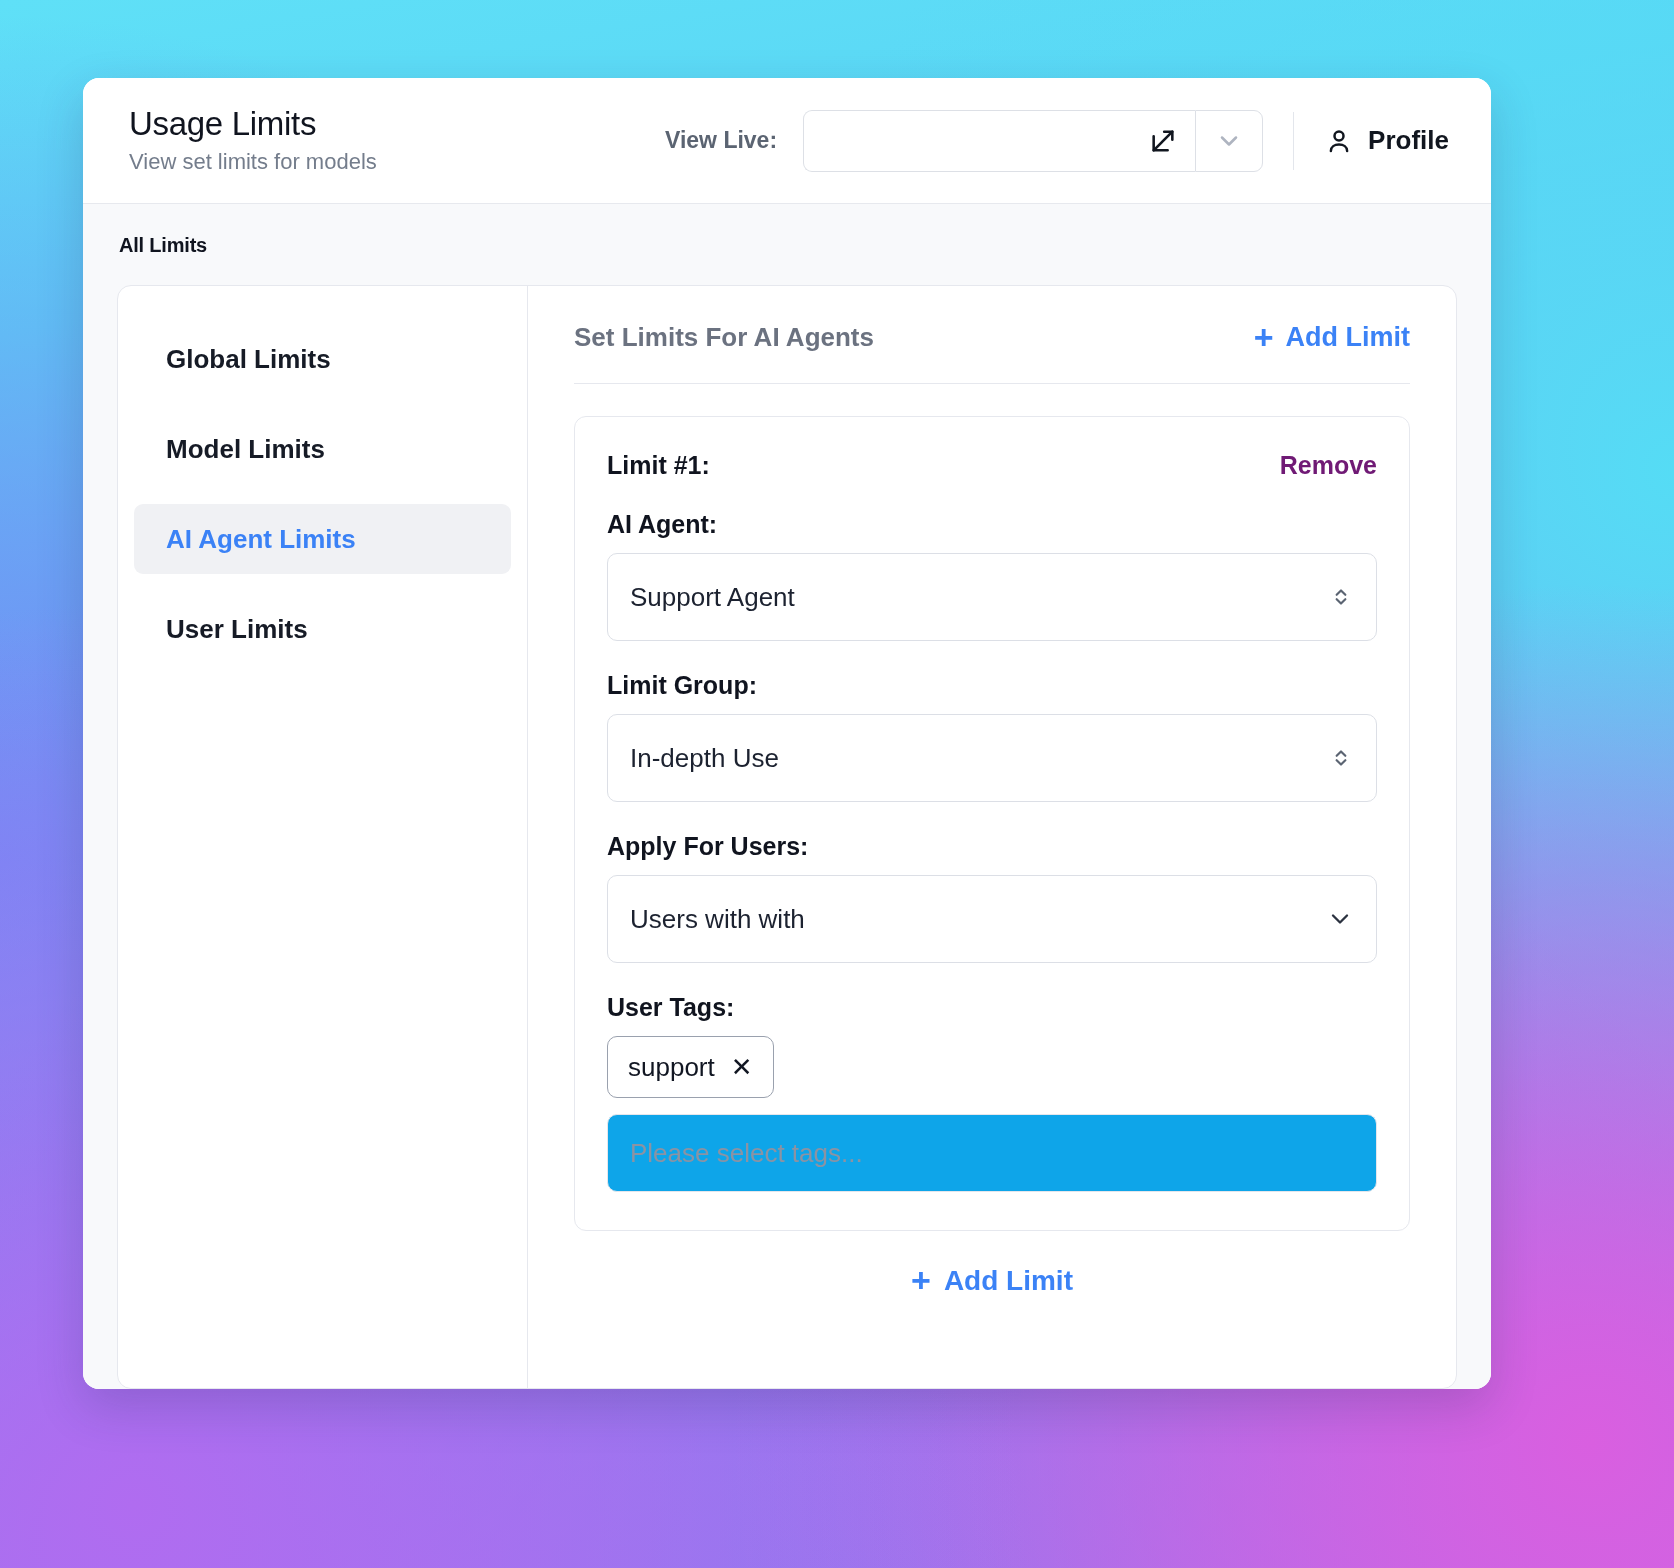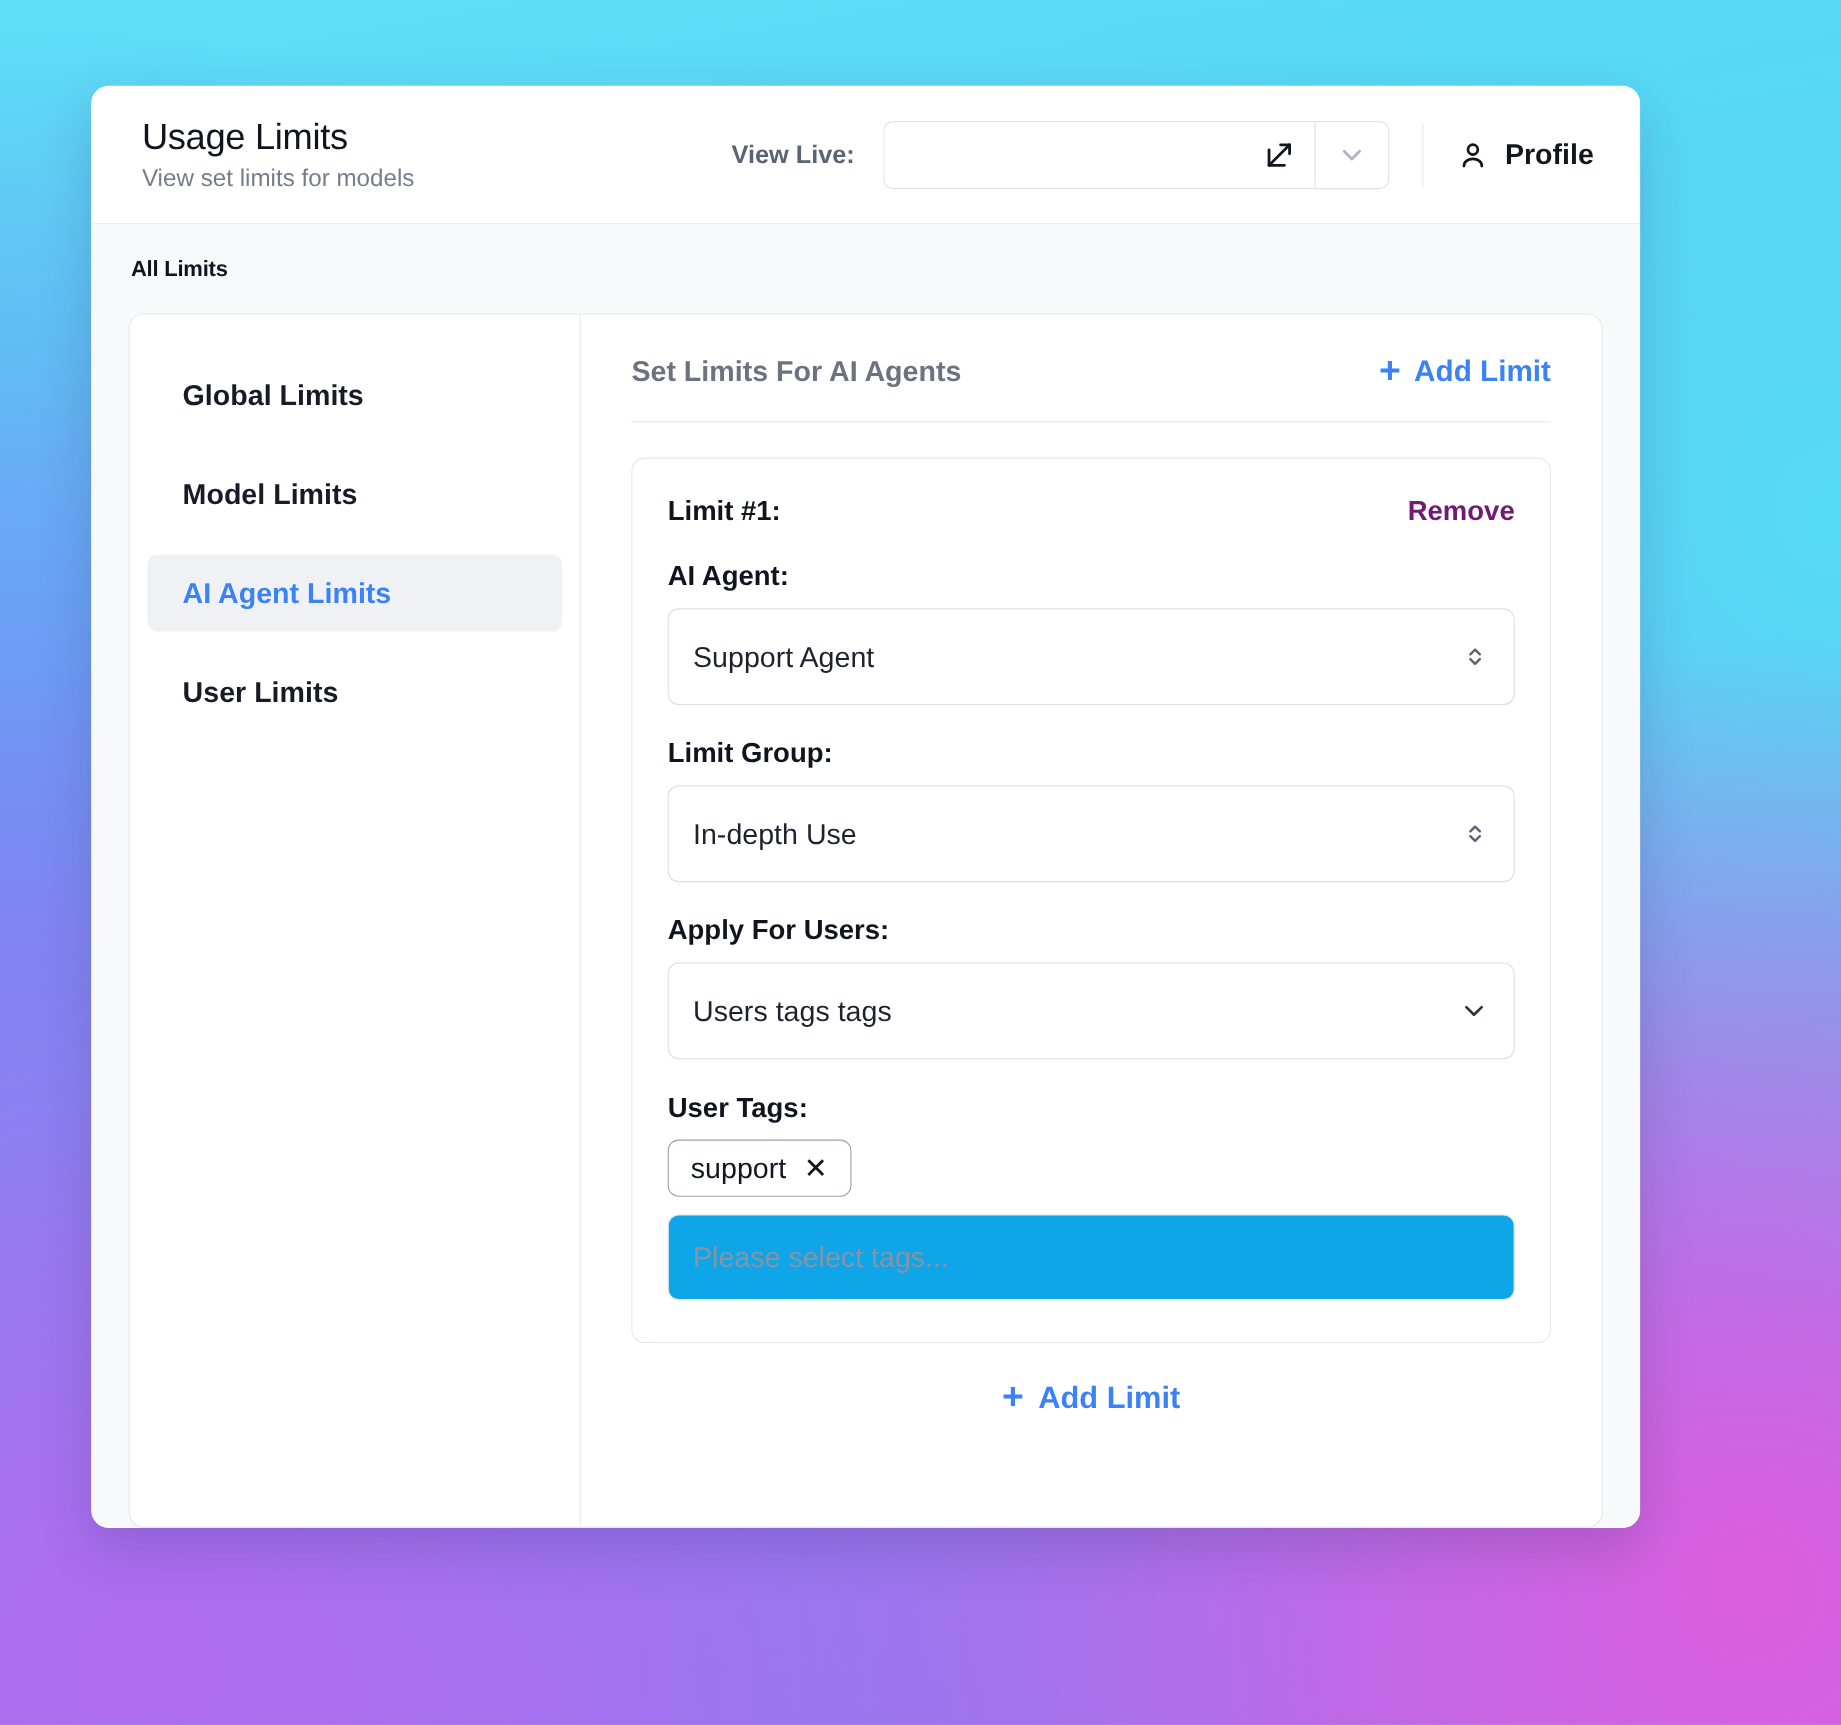--- a/index.html
+++ b/index.html
@@ -265,21 +265,21 @@
     flex: 1;
   }
 
   .tag-row { margin-top: 4px; }
   .tag-chip {
     display: inline-flex;
     align-items: center;
     gap: 16px;
     border: 1px solid #9aa1ae;
     border-radius: 10px;
-    height: 52px;
+    height: 62px;
     padding: 0 20px;
     font-size: 26px;
     color: #111622;
     background: #fff;
     cursor: pointer;
   }
   .tag-x {
     font-size: 26px;
     color: #111622;
     line-height: 1;
@@ -423,21 +423,21 @@
               <svg width="26" height="26" viewBox="0 0 24 24" fill="none" stroke="#5b6472" stroke-width="2" stroke-linecap="round" stroke-linejoin="round">
                 <path d="M8 10l4-4 4 4"></path>
                 <path d="M8 14l4 4 4-4"></path>
               </svg>
             </div>
           </div>
 
           <div class="field">
             <div class="field-label">Apply For Users:</div>
             <div class="select-box">
-              <span class="select-value">Users tags tags</span>
+              <span class="select-value">Users with with</span>
               <svg width="28" height="28" viewBox="0 0 24 24" fill="none" stroke="#2b3240" stroke-width="2" stroke-linecap="round" stroke-linejoin="round">
                 <path d="M6 9l6 6 6-6"></path>
               </svg>
             </div>
           </div>
 
           <div class="field">
             <div class="field-label">User Tags:</div>
             <div class="tag-row">
               <span class="tag-chip">

